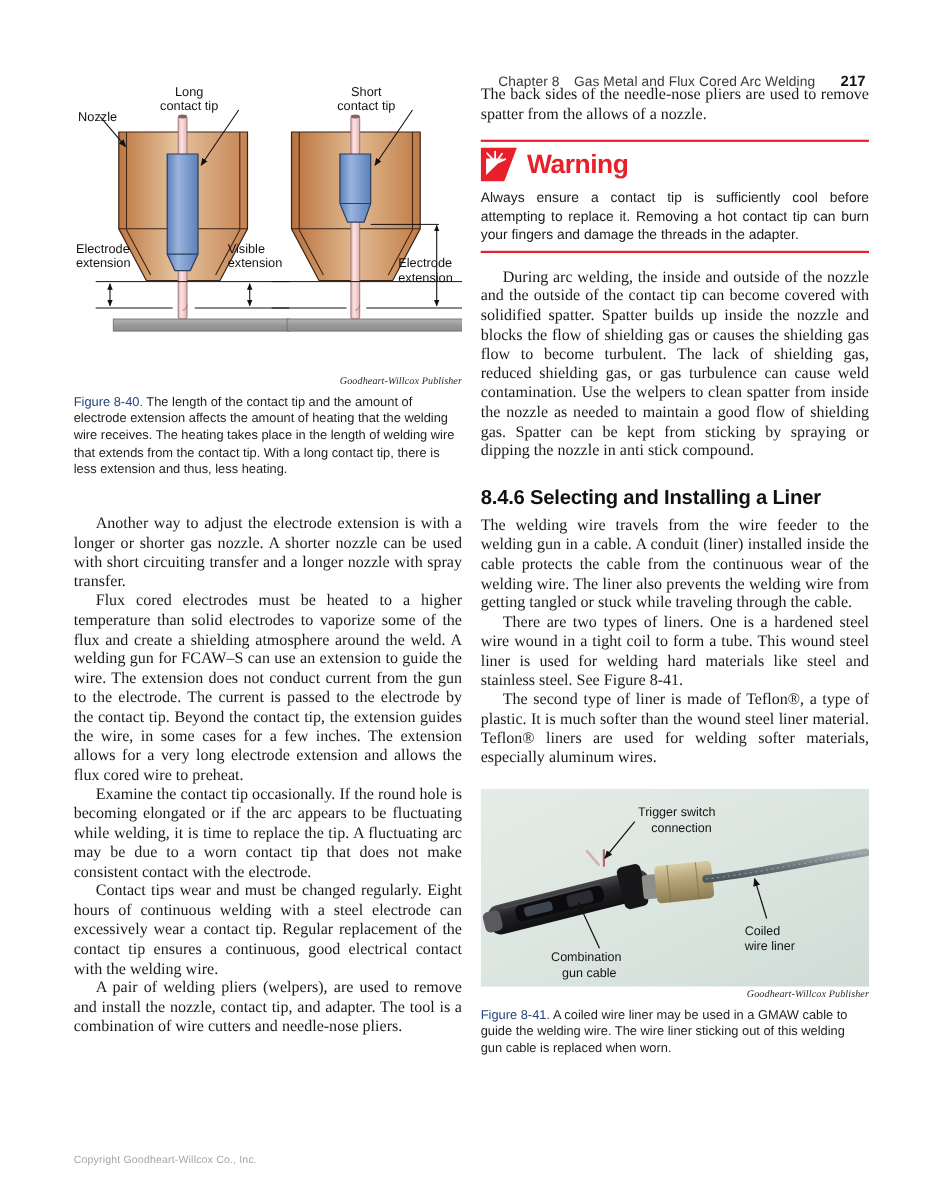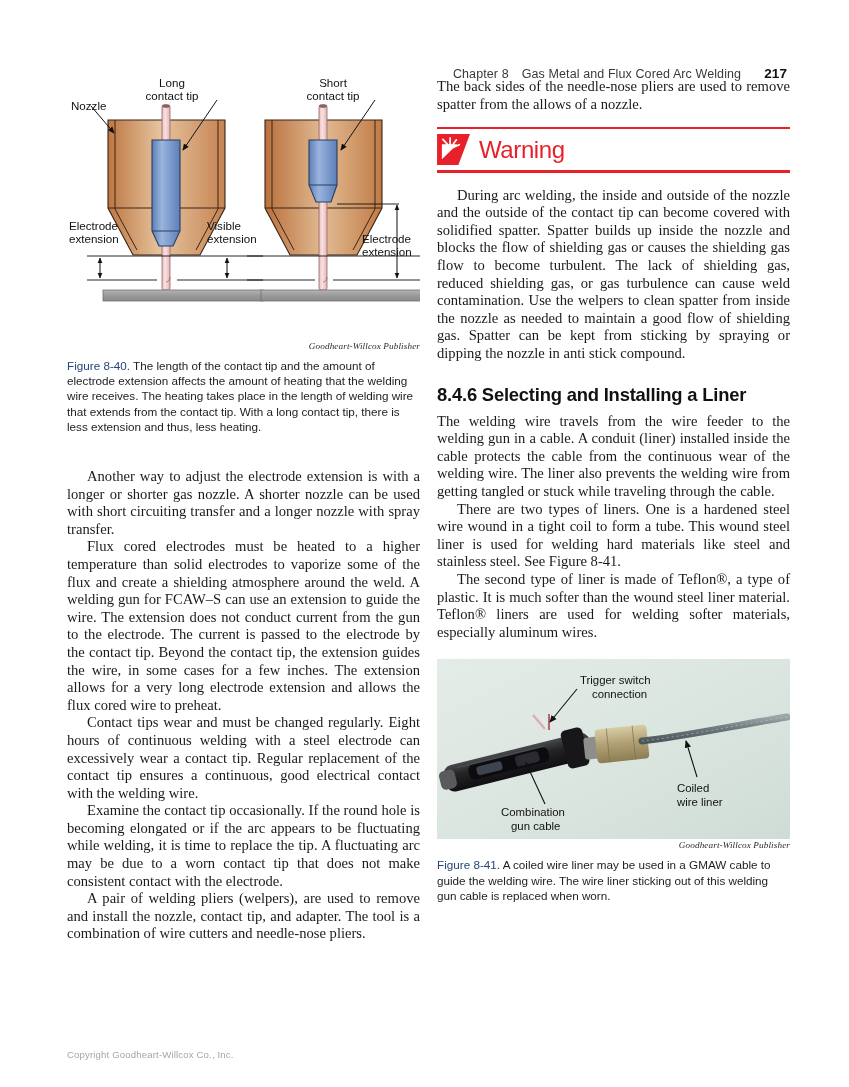--- a/index.html
+++ b/index.html
@@ -88,21 +88,21 @@
   .warn-rule { height: 2.2px; background: #e8202a; width: 100%; }
   .warn-head {
     display: flex;
     align-items: center;
     gap: 9px;
     padding: 5px 0 5px 0;
   }
   .warn-icon { width: 33px; height: 31px; display:block; flex: 0 0 auto; }
   .warn-word {
     font-family: "Liberation Sans", sans-serif;
-    font-weight: normal;
+    font-weight: bold;
     font-size: 24px;
     color: #e8202a;
     letter-spacing: -0.4px;
     line-height: 1;
   }
   .warn-body {
     font-family: "Liberation Sans", sans-serif;
     font-size: 12.6px;
     line-height: 16.4px;
     text-align: justify;
@@ -266,22 +266,22 @@
 
     <div class="fig-caption">
       <span class="lbl">Figure 8-40.</span>
       <span>The length of the contact tip and the amount of electrode extension affects the amount of heating that the welding wire receives. The heating takes place in the length of welding wire that extends from the contact tip. With a long contact tip, there is less extension and thus, less heating.</span>
     </div>
 
     <div style="height:34px"></div>
 
     <p class="body">Another way to adjust the electrode extension is with a longer or shorter gas nozzle. A shorter nozzle can be used with short circuiting transfer and a longer nozzle with spray transfer.</p>
     <p class="body">Flux cored electrodes must be heated to a higher temperature than solid electrodes to vaporize some of the flux and create a shielding atmosphere around the weld. A welding gun for FCAW–S can use an extension to guide the wire. The extension does not conduct current from the gun to the electrode. The current is passed to the electrode by the contact tip. Beyond the contact tip, the extension guides the wire, in some cases for a few inches. The extension allows for a very long electrode extension and allows the flux cored wire to preheat.</p>
+    <p class="body">Examine the contact tip occasionally. If the round hole is becoming elongated or if the arc appears to be fluctuating while welding, it is time to replace the tip. A fluctuating arc may be due to a worn contact tip that does not make consistent contact with the electrode.</p>
     <p class="body">Contact tips wear and must be changed regularly. Eight hours of continuous welding with a steel electrode can excessively wear a contact tip. Regular replacement of the contact tip ensures a continuous, good electrical contact with the welding wire.</p>
-    <p class="body">Examine the contact tip occasionally. If the round hole is becoming elongated or if the arc appears to be fluctuating while welding, it is time to replace the tip. A fluctuating arc may be due to a worn contact tip that does not make consistent contact with the electrode.</p>
     <p class="body">A pair of welding pliers (welpers), are used to remove and install the nozzle, contact tip, and adapter. The tool is a combination of wire cutters and needle-nose pliers.</p>
   </div>
 
   <div class="col-right">
 
     <p class="body noindent">The back sides of the needle-nose pliers are used to remove spatter from the allows of a nozzle.</p>
 
     <div class="warning-block">
       <div class="warn-rule"></div>
       <div class="warn-head">
@@ -291,20 +291,21 @@
           <g stroke="#ffffff" stroke-width="1.7" stroke-linecap="round">
             <line x1="12.5" y1="12.5" x2="6" y2="5.5"></line>
             <line x1="13.5" y1="11.5" x2="13.5" y2="4"></line>
             <line x1="15.5" y1="12" x2="20" y2="6"></line>
             <line x1="16.5" y1="14" x2="23" y2="11"></line>
           </g>
           <circle cx="13.6" cy="14.2" r="2.1" fill="#ffffff"></circle>
         </svg>
         <div class="warn-word">Warning</div>
       </div>
+      <div class="warn-body">Always ensure a contact tip is sufficiently cool before attempting to replace it. Removing a hot contact tip can burn your fingers and damage the threads in the adapter.</div>
       <div class="warn-rule"></div>
     </div>
 
     <div style="height:10px"></div>
 
     <p class="body">During arc welding, the inside and outside of the nozzle and the outside of the contact tip can become covered with solidified spatter. Spatter builds up inside the nozzle and blocks the flow of shielding gas or causes the shielding gas flow to become turbulent. The lack of shielding gas, reduced shielding gas, or gas turbulence can cause weld contamination. Use the welpers to clean spatter from inside the nozzle as needed to maintain a good flow of shielding gas. Spatter can be kept from sticking by spraying or dipping the nozzle in anti stick compound.</p>
 
     <h2 class="section">8.4.6 Selecting and Installing a Liner</h2>
 
     <p class="body noindent">The welding wire travels from the wire feeder to the welding gun in a cable. A conduit (liner) installed inside the cable protects the cable from the continuous wear of the welding wire. The liner also prevents the welding wire from getting tangled or stuck while traveling through the cable.</p>

